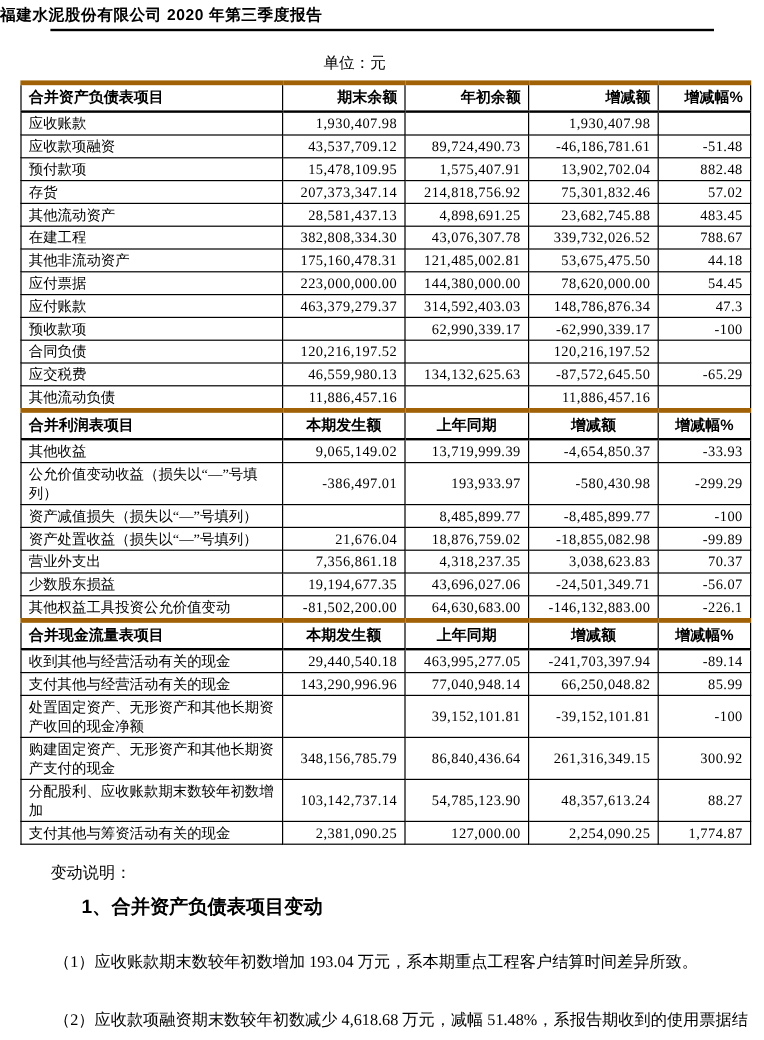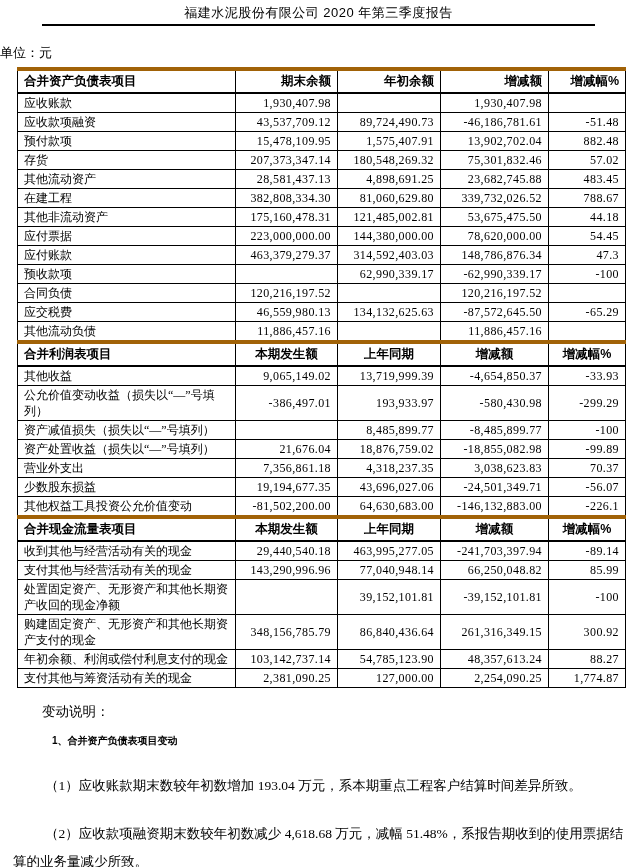--- a/index.html
+++ b/index.html
@@ -10,34 +10,33 @@
     font-family: "Liberation Serif", "DejaVu Serif", serif;
   }
   .page {
     position: relative;
     width: 637px;
     height: 867px;
     background: #ffffff;
     overflow: hidden;
   }
   .doc-title {
-    text-align: center;
     font-family: "Liberation Sans", "DejaVu Sans", sans-serif;
-    font-weight: normal;
+    font-weight: bold;
     font-size: 13px;
     padding-top: 4px;
     letter-spacing: 0.5px;
   }
   .title-rule {
     border-bottom: 2px solid #000;
     margin: 2px 42px 0 42px;
     height: 0;
   }
   .unit-label {
-    text-align: left;
+    text-align: center;
     padding-right: 46px;
     margin-top: 18px;
     font-size: 13px;
   }
   table.report {
     border-collapse: collapse;
     table-layout: fixed;
     width: 608px;
     margin: 5px 0 0 17px;
     font-size: 12px;
@@ -66,22 +65,22 @@
     margin: 13px 13px 0 13px;
     font-size: 13.5px;
   }
   .notes-heading {
     margin-left: 29px;
     line-height: 22px;
   }
   .notes-subheading {
     font-family: "Liberation Sans", "DejaVu Sans", sans-serif;
     font-weight: bold;
-    font-size: 10px;
-    margin: 7px 0 0 39px;
+    font-size: 16px;
+    margin: 7px 0 0 55px;
     line-height: 22px;
   }
   .note-paragraph {
     text-indent: 32px;
     line-height: 28px;
     margin-top: 20px;
   }
 </style>
 </head>
 <body>
@@ -126,35 +125,35 @@
         <tr>
           <td class="c-label">预付款项</td>
           <td class="c-num">15,478,109.95</td>
           <td class="c-num">1,575,407.91</td>
           <td class="c-num">13,902,702.04</td>
           <td class="c-num">882.48</td>
         </tr>
         <tr>
           <td class="c-label">存货</td>
           <td class="c-num">207,373,347.14</td>
-          <td class="c-num">180,548,269.32</td>
+          <td class="c-num">214,818,756.92</td>
           <td class="c-num">75,301,832.46</td>
           <td class="c-num">57.02</td>
         </tr>
         <tr>
           <td class="c-label">其他流动资产</td>
           <td class="c-num">28,581,437.13</td>
           <td class="c-num">4,898,691.25</td>
           <td class="c-num">23,682,745.88</td>
           <td class="c-num">483.45</td>
         </tr>
         <tr>
           <td class="c-label">在建工程</td>
           <td class="c-num">382,808,334.30</td>
-          <td class="c-num">81,060,629.80</td>
+          <td class="c-num">43,076,307.78</td>
           <td class="c-num">339,732,026.52</td>
           <td class="c-num">788.67</td>
         </tr>
         <tr>
           <td class="c-label">其他非流动资产</td>
           <td class="c-num">175,160,478.31</td>
           <td class="c-num">121,485,002.81</td>
           <td class="c-num">53,675,475.50</td>
           <td class="c-num">44.18</td>
         </tr>
@@ -285,21 +284,21 @@
           <td class="c-num">-100</td>
         </tr>
         <tr>
           <td class="c-label">购建固定资产、无形资产和其他长期资产支付的现金</td>
           <td class="c-num">348,156,785.79</td>
           <td class="c-num">86,840,436.64</td>
           <td class="c-num">261,316,349.15</td>
           <td class="c-num">300.92</td>
         </tr>
         <tr>
-          <td class="c-label">年初余额、利润或偿付利息支付的现金</td>
+          <td class="c-label">分配股利、应收账款期末数较年初数增加</td>
           <td class="c-num">103,142,737.14</td>
           <td class="c-num">54,785,123.90</td>
           <td class="c-num">48,357,613.24</td>
           <td class="c-num">88.27</td>
         </tr>
         <tr>
           <td class="c-label">支付其他与筹资活动有关的现金</td>
           <td class="c-num">2,381,090.25</td>
           <td class="c-num">127,000.00</td>
           <td class="c-num">2,254,090.25</td>

